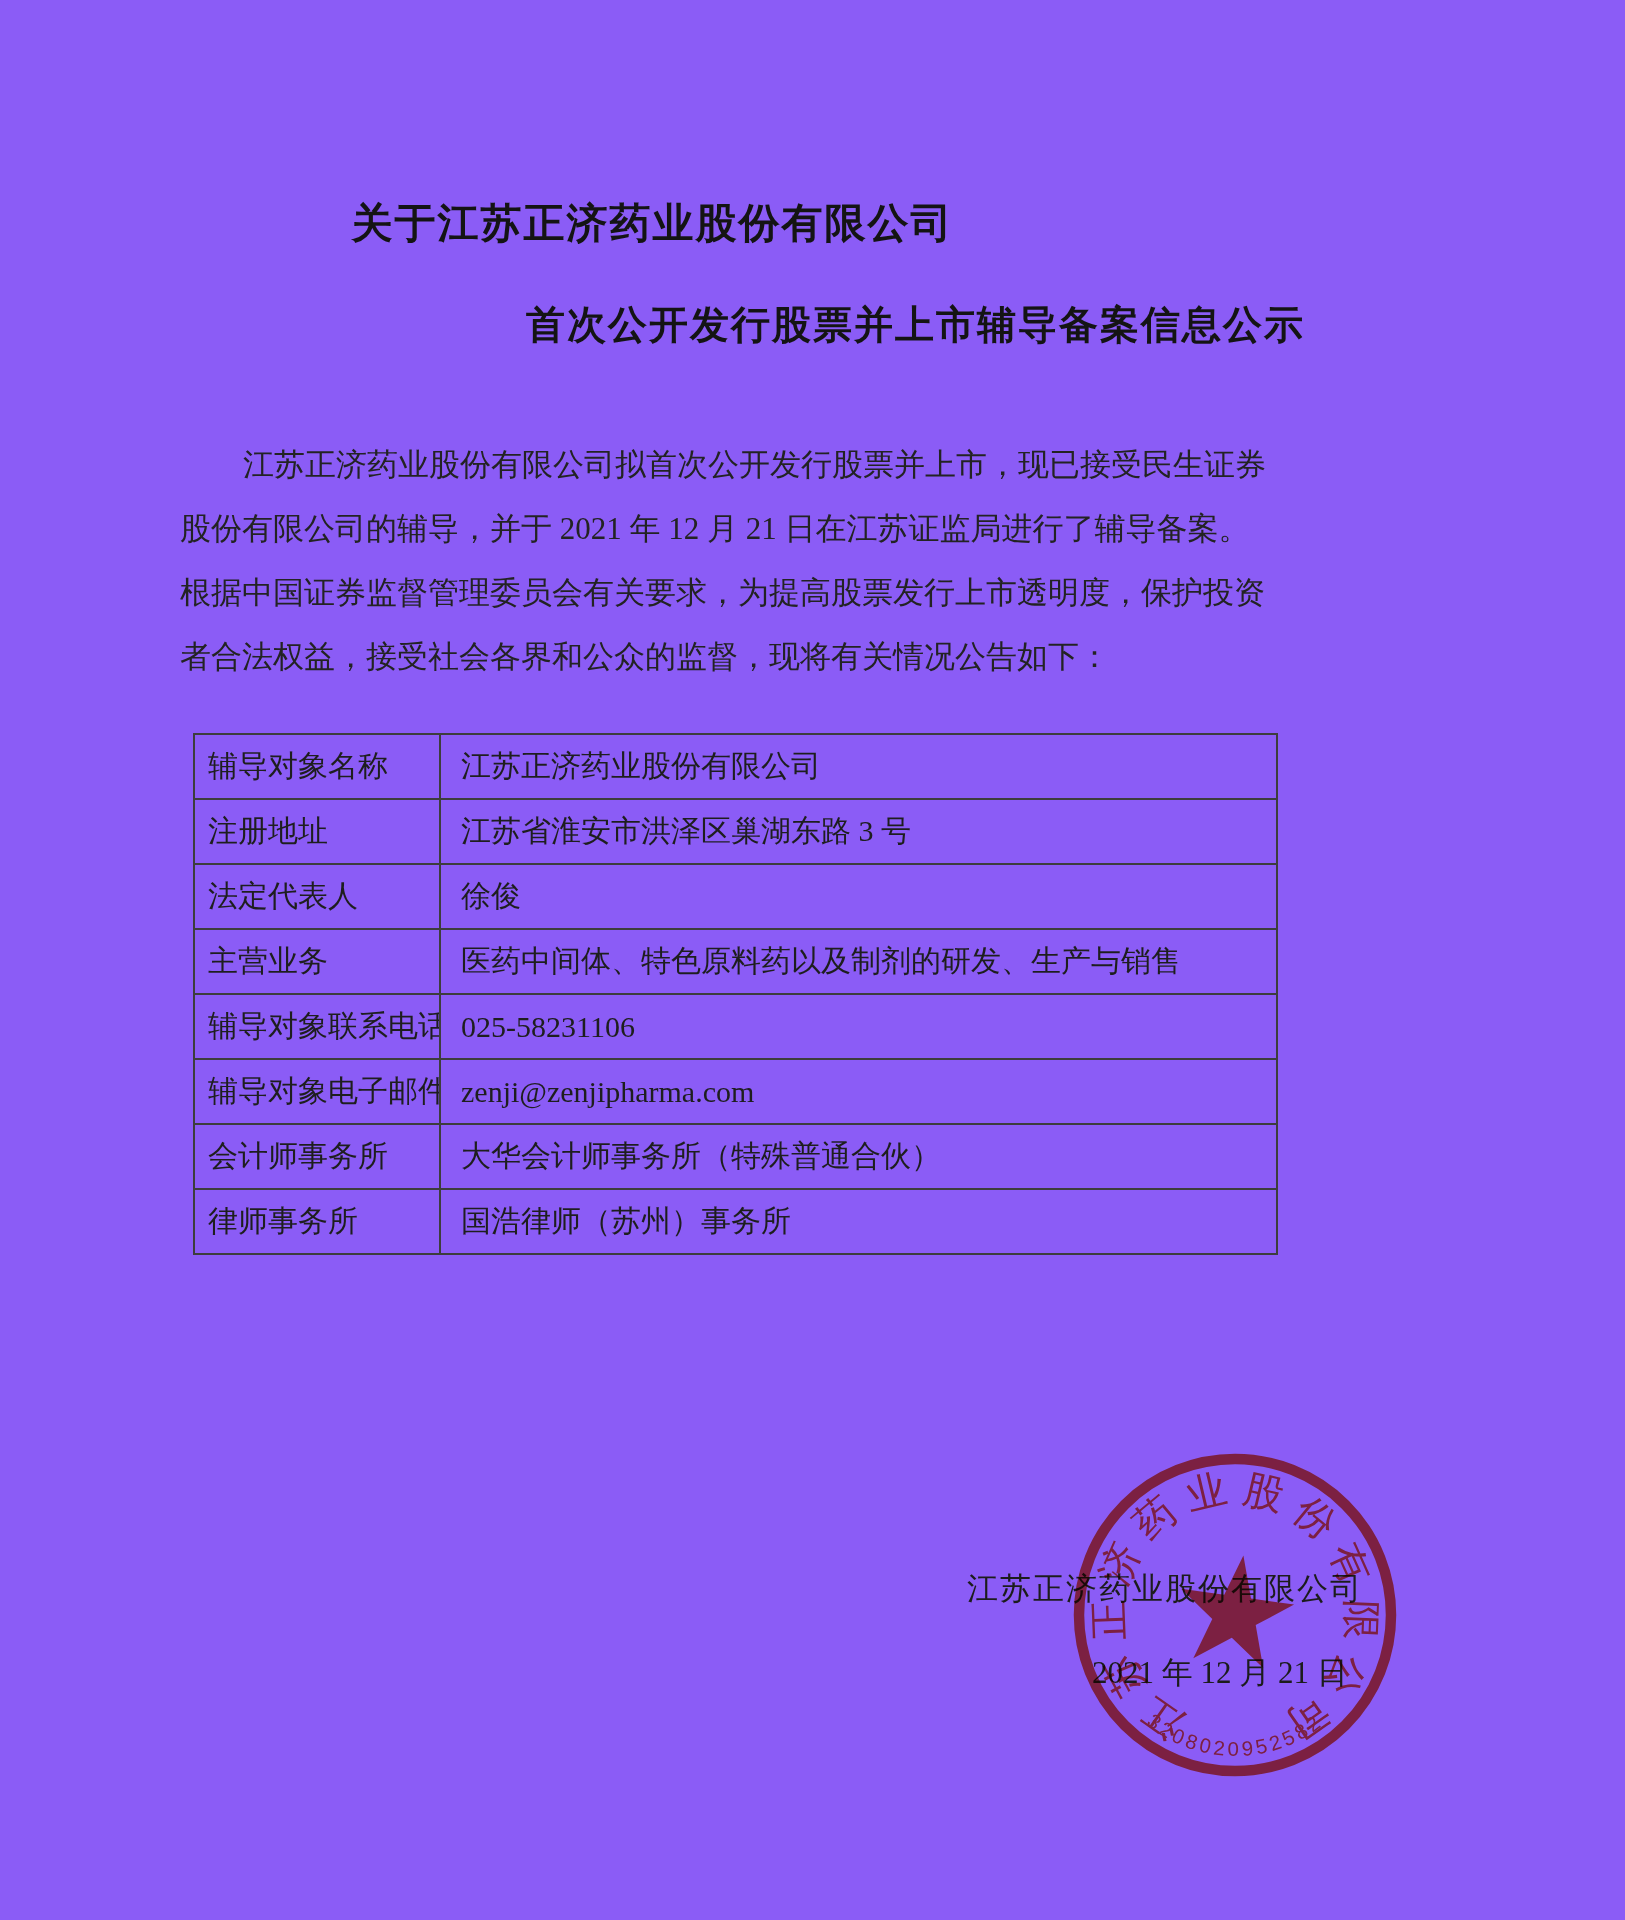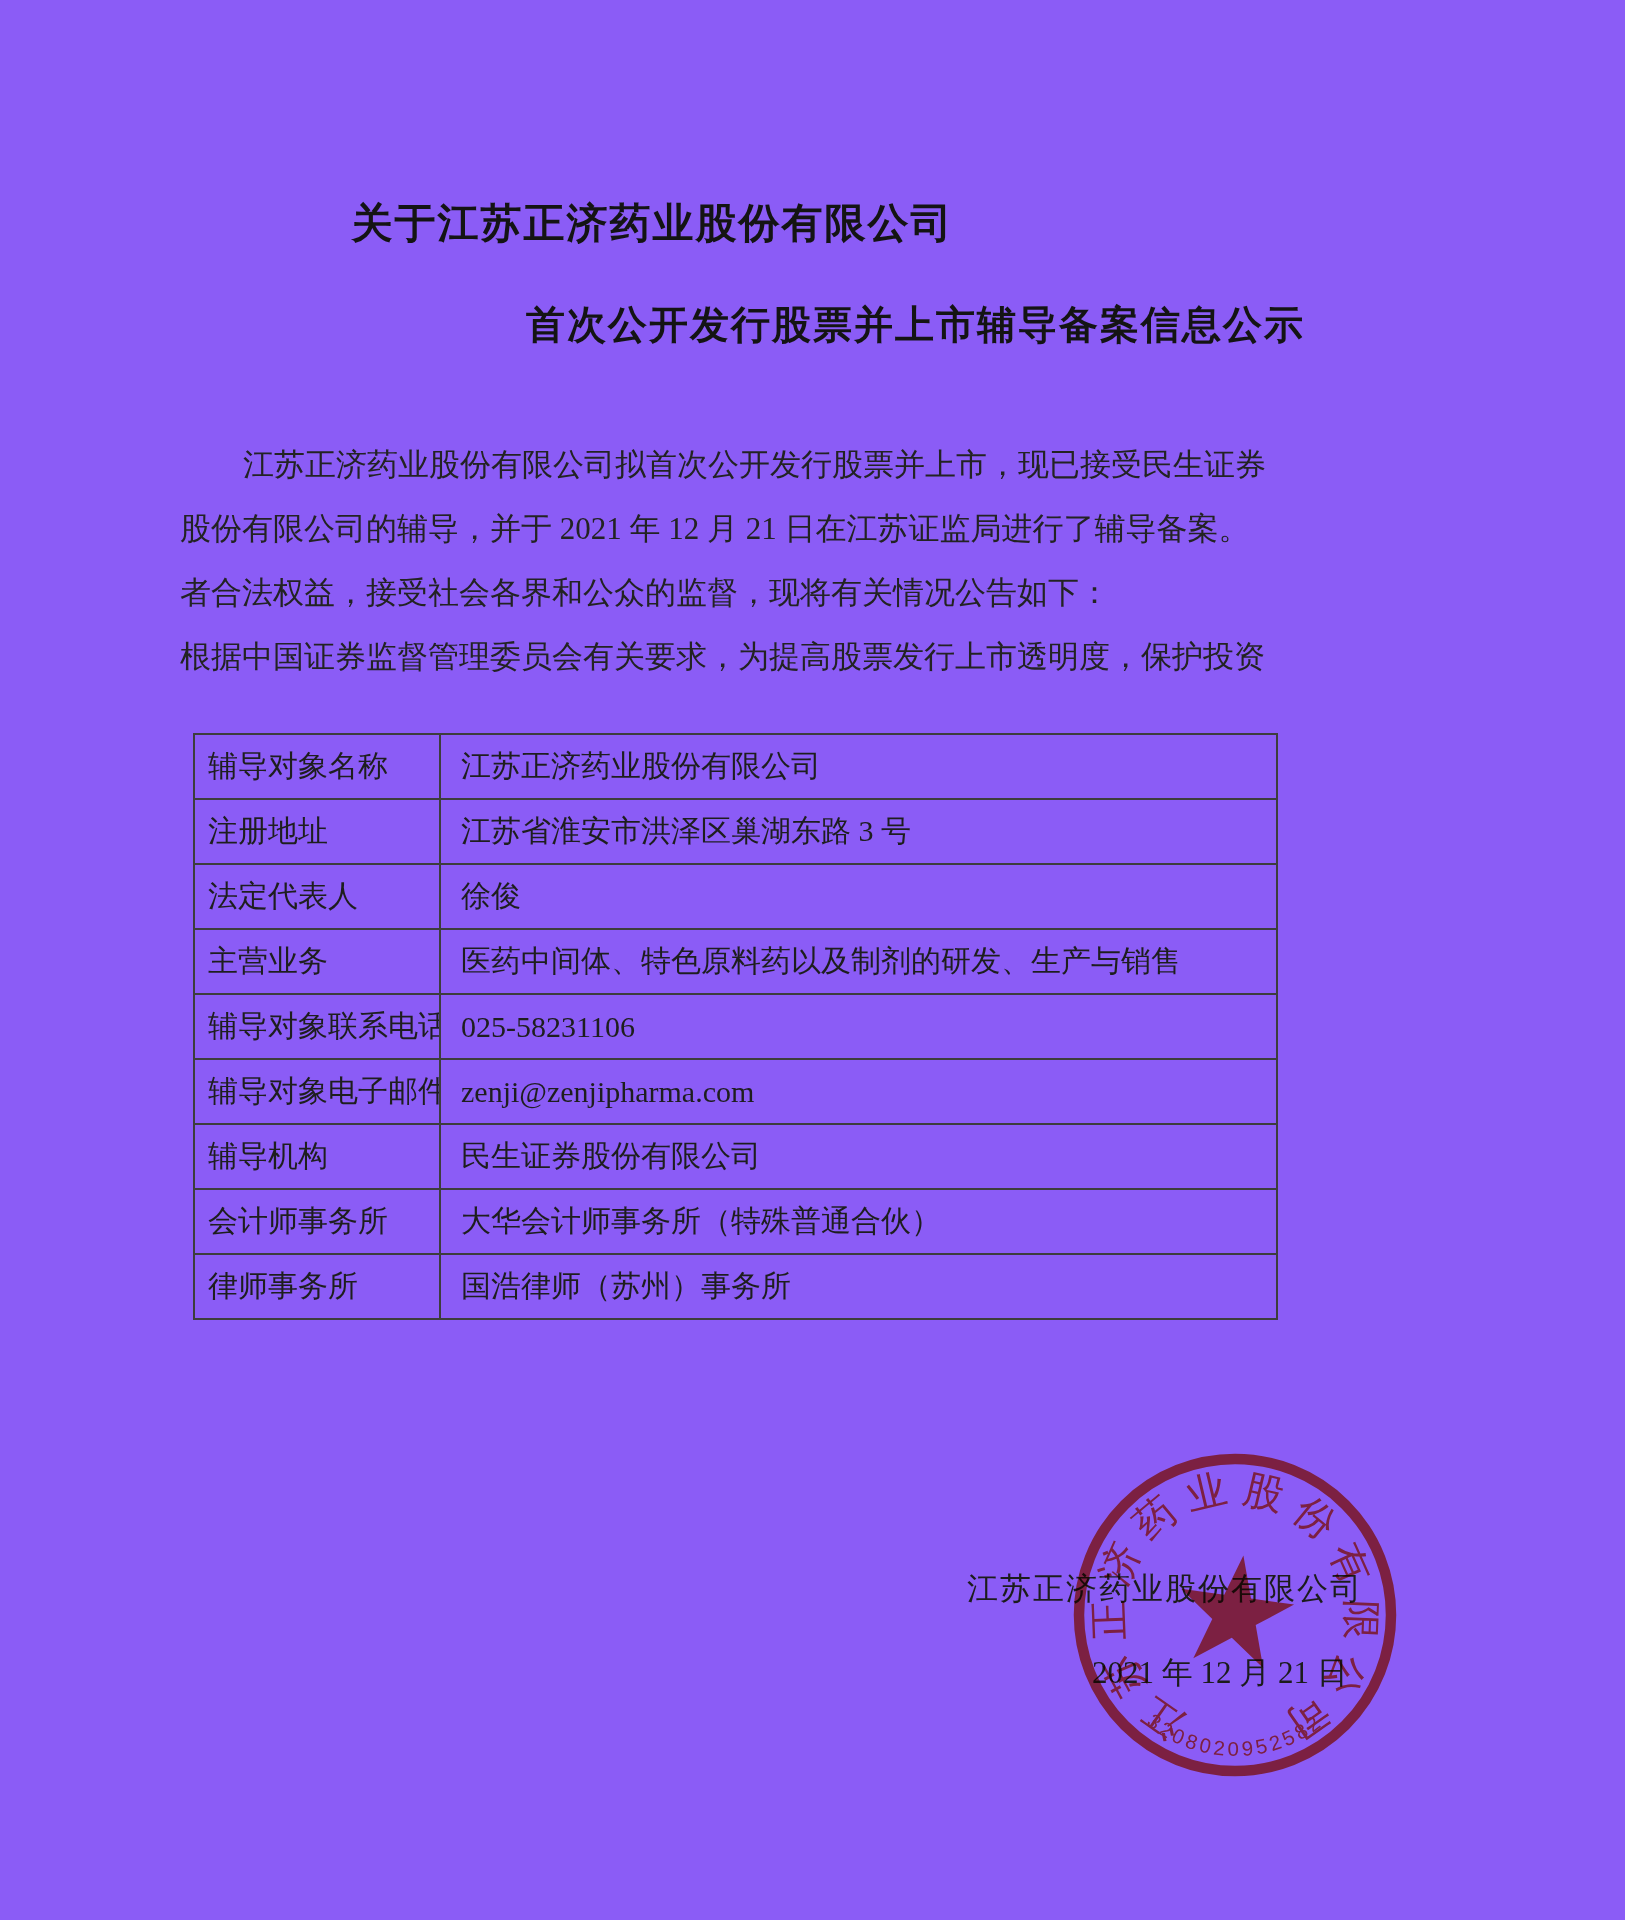--- a/index.html
+++ b/index.html
@@ -48,22 +48,22 @@
 <body>
 
 <div class="page">
 
   <div class="title title-1">关于江苏正济药业股份有限公司</div>
   <div class="title title-2">首次公开发行股票并上市辅导备案信息公示</div>
 
   <div class="para">
       <div class="line first">江苏正济药业股份有限公司拟首次公开发行股票并上市，现已接受民生证券</div>
       <div class="line">股份有限公司的辅导，并于 2021 年 12 月 21 日在江苏证监局进行了辅导备案。</div>
+      <div class="line">根据中国证券监督管理委员会有关要求，为提高股票发行上市透明度，保护投资</div>
       <div class="line">者合法权益，接受社会各界和公众的监督，现将有关情况公告如下：</div>
-      <div class="line">根据中国证券监督管理委员会有关要求，为提高股票发行上市透明度，保护投资</div>
     </div>
 
   <table class="info-table">
     <tbody>
         <tr>
           <td class="label">辅导对象名称</td>
           <td class="value">江苏正济药业股份有限公司</td>
         </tr>
         <tr>
           <td class="label">注册地址</td>
@@ -77,24 +77,20 @@
           <td class="label">主营业务</td>
           <td class="value">医药中间体、特色原料药以及制剂的研发、生产与销售</td>
         </tr>
         <tr>
           <td class="label">辅导对象联系电话</td>
           <td class="value">025-58231106</td>
         </tr>
         <tr>
           <td class="label">辅导对象电子邮件</td>
           <td class="value">zenji@zenjipharma.com</td>
-        </tr>
-        <tr>
-          <td class="label">辅导机构</td>
-          <td class="value">民生证券股份有限公司</td>
         </tr>
         <tr>
           <td class="label">会计师事务所</td>
           <td class="value">大华会计师事务所（特殊普通合伙）</td>
         </tr>
         <tr>
           <td class="label">律师事务所</td>
           <td class="value">国浩律师（苏州）事务所</td>
         </tr>
       </tbody>

